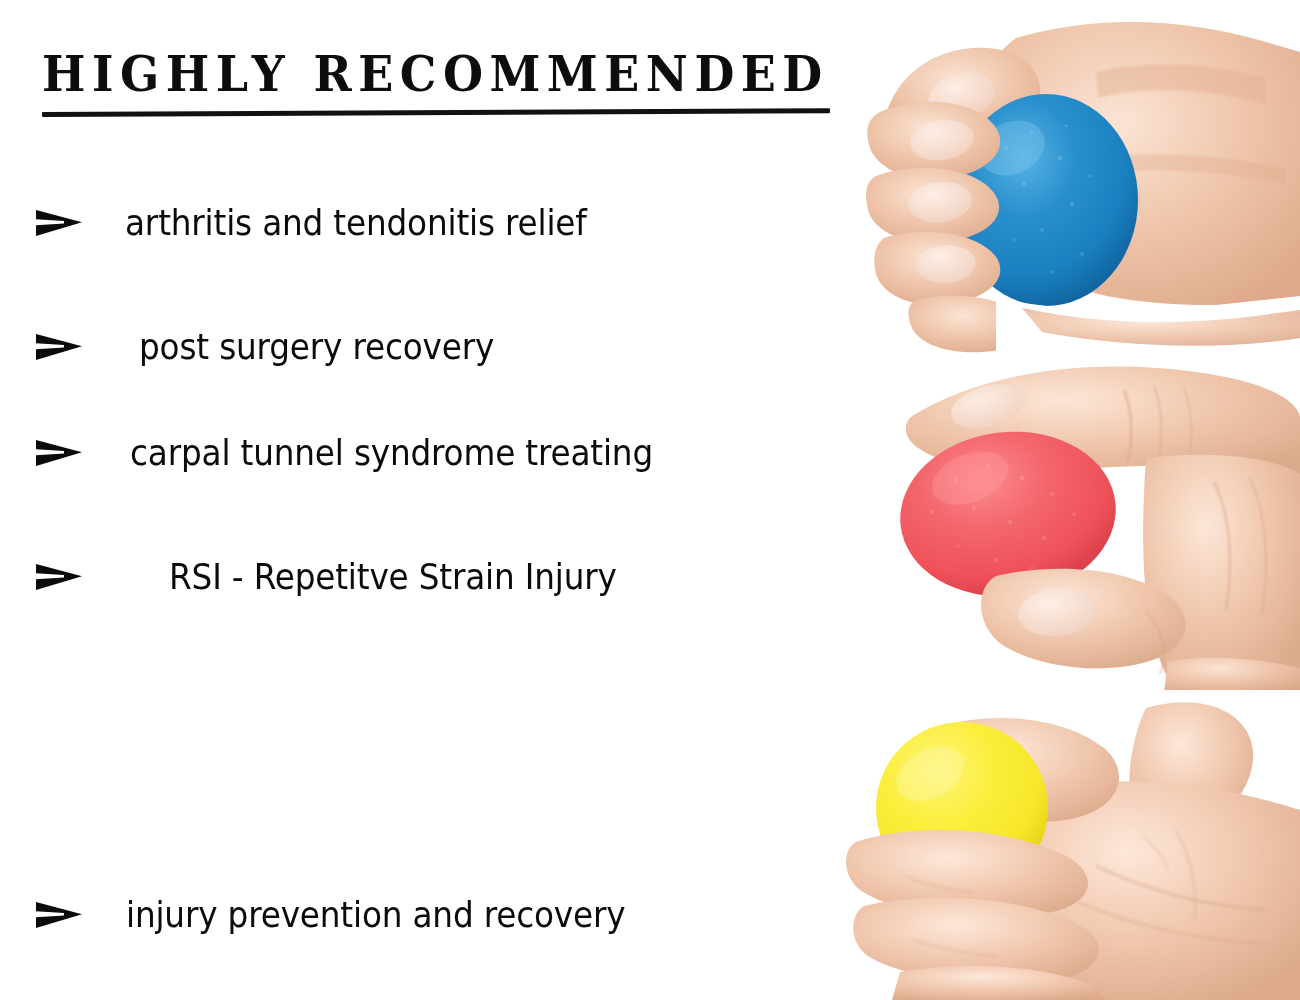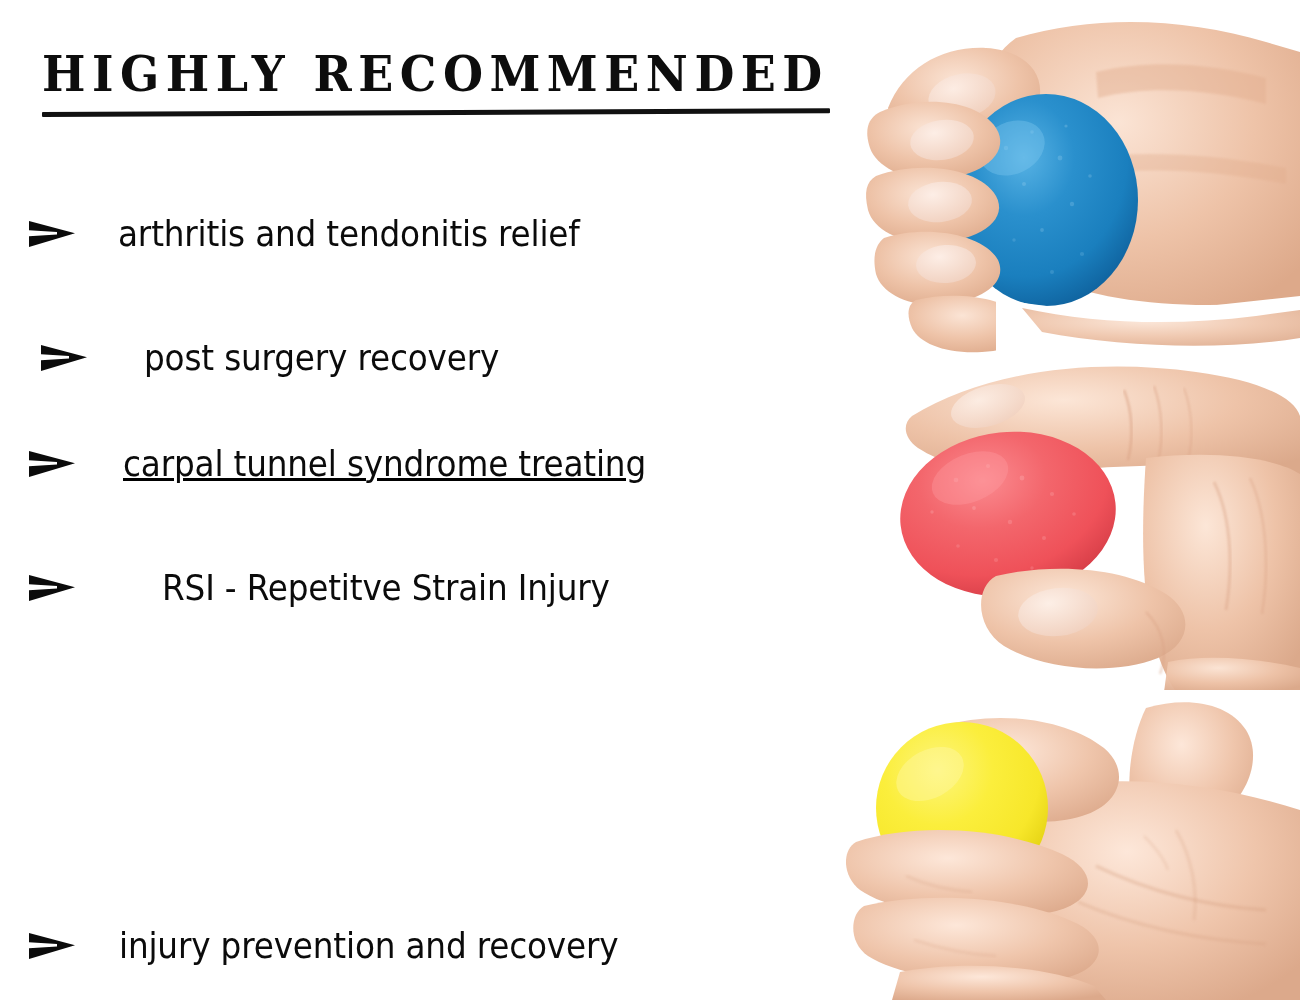--- a/index.html
+++ b/index.html
@@ -46,25 +46,25 @@
     border-radius:1px;
   }
 
   
   #benefit-list{
     position:absolute;left:0;top:0;width:855px;height:1000px;
     list-style:none;margin:0;padding:0;
   }
   .benefit-row{
     position:absolute;
-    left:5px;
+    left:12px;
     width:855px;
     height:56px;
     display:flex;
-    align-items:center;
+    align-items:flex-start;
   }
   .bullet-icon{
     position:absolute;
     left:22px;
     width:50px;height:34px;
     display:block;
     flex:none;
   }
   .bullet-icon svg{display:block;width:50px;height:34px;}
   .benefit-label{
@@ -109,45 +109,45 @@
 
     <ul id="benefit-list">
         <li class="benefit-row" style="top: 206px;">
           <span class="bullet-icon">
             <svg viewBox="0 0 50 34" xmlns="http://www.w3.org/2000/svg">
               <path d="M2 4 L48 16.2 L2 30 L2 19.2 L30 17.6 L30 15.0 L2 13.2 Z" fill="#0b0b0b"></path>
             </svg>
           </span>
           <span class="benefit-label" style="margin-left: 113px;">arthritis and tendonitis relief</span>
         </li>
-        <li class="benefit-row" style="top: 330px; margin-left: 12px;">
+        <li class="benefit-row" style="top: 330px;">
           <span class="bullet-icon">
             <svg viewBox="0 0 50 34" xmlns="http://www.w3.org/2000/svg">
               <path d="M2 4 L48 16.2 L2 30 L2 19.2 L30 17.6 L30 15.0 L2 13.2 Z" fill="#0b0b0b"></path>
             </svg>
           </span>
           <span class="benefit-label" style="margin-left: 127px;">post surgery recovery</span>
         </li>
-        <li class="benefit-row" style="top: 436px; text-decoration: underline;">
+        <li class="benefit-row" style="top: 436px;">
           <span class="bullet-icon">
             <svg viewBox="0 0 50 34" xmlns="http://www.w3.org/2000/svg">
               <path d="M2 4 L48 16.2 L2 30 L2 19.2 L30 17.6 L30 15.0 L2 13.2 Z" fill="#0b0b0b"></path>
             </svg>
           </span>
           <span class="benefit-label" style="margin-left: 118px;">carpal tunnel syndrome treating</span>
         </li>
         <li class="benefit-row" style="top: 560px; padding-left: 40px;">
           <span class="bullet-icon">
             <svg viewBox="0 0 50 34" xmlns="http://www.w3.org/2000/svg">
               <path d="M2 4 L48 16.2 L2 30 L2 19.2 L30 17.6 L30 15.0 L2 13.2 Z" fill="#0b0b0b"></path>
             </svg>
           </span>
           <span class="benefit-label" style="margin-left: 117px;">RSI - Repetitve Strain Injury</span>
         </li>
-        <li class="benefit-row" style="top: 898px; margin-top: 20px;">
+        <li class="benefit-row" style="top: 898px;">
           <span class="bullet-icon">
             <svg viewBox="0 0 50 34" xmlns="http://www.w3.org/2000/svg">
               <path d="M2 4 L48 16.2 L2 30 L2 19.2 L30 17.6 L30 15.0 L2 13.2 Z" fill="#0b0b0b"></path>
             </svg>
           </span>
           <span class="benefit-label" style="margin-left: 114px;">injury prevention and recovery</span>
         </li>
       </ul>
   </div>
 

